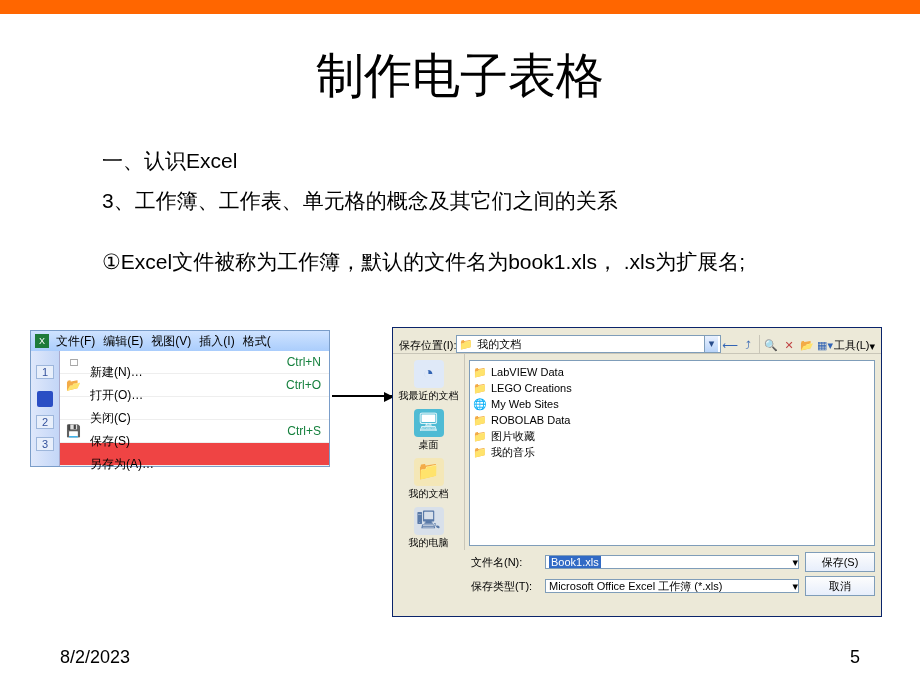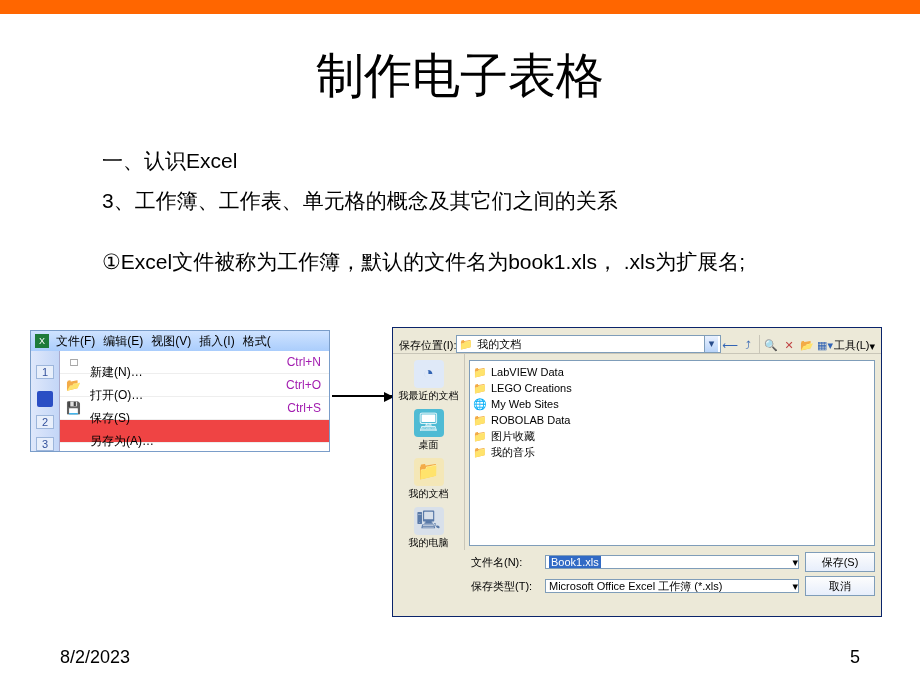--- a/index.html
+++ b/index.html
@@ -114,21 +114,21 @@
     gap: 8px;
   }
   .fm-item .ico {
     width: 16px; height: 16px;
     display: inline-block;
     text-align: center;
     line-height: 16px;
     font-size: 12px;
   }
   .fm-item .lbl { flex: 1; margin-top: 20px; }
-  .fm-item .sc { color: #a21caf; }
+  .fm-item .sc { color: #15803d; }
   .fm-item.selected {
     background: #ef4444;
     justify-content: flex-end;
   }
   .ico-new { color:#555; }
   .ico-open { color:#e2b23a; }
   .ico-save { color:#2a4ec4; }
 
   
   .arrow {
@@ -328,20 +328,25 @@
         <span class="ico ico-new">□</span>
         <span class="lbl">新建(N)…</span>
         <span class="sc">Ctrl+N</span>
       </div>
       <div class="fm-item">
         <span class="ico ico-open">📂</span>
         <span class="lbl">打开(O)…</span>
         <span class="sc">Ctrl+O</span>
       </div>
       <div class="fm-item">
+        <span class="ico"></span>
+        <span class="lbl">关闭(C)</span>
+        <span class="sc"></span>
+      </div>
+      <div class="fm-item">
         <span class="ico ico-save">💾</span>
         <span class="lbl">保存(S)</span>
         <span class="sc">Ctrl+S</span>
       </div>
       <div class="fm-item selected">
         <span class="ico"></span>
         <span class="lbl">另存为(A)…</span>
         <span class="sc"></span>
       </div>
     </div>

